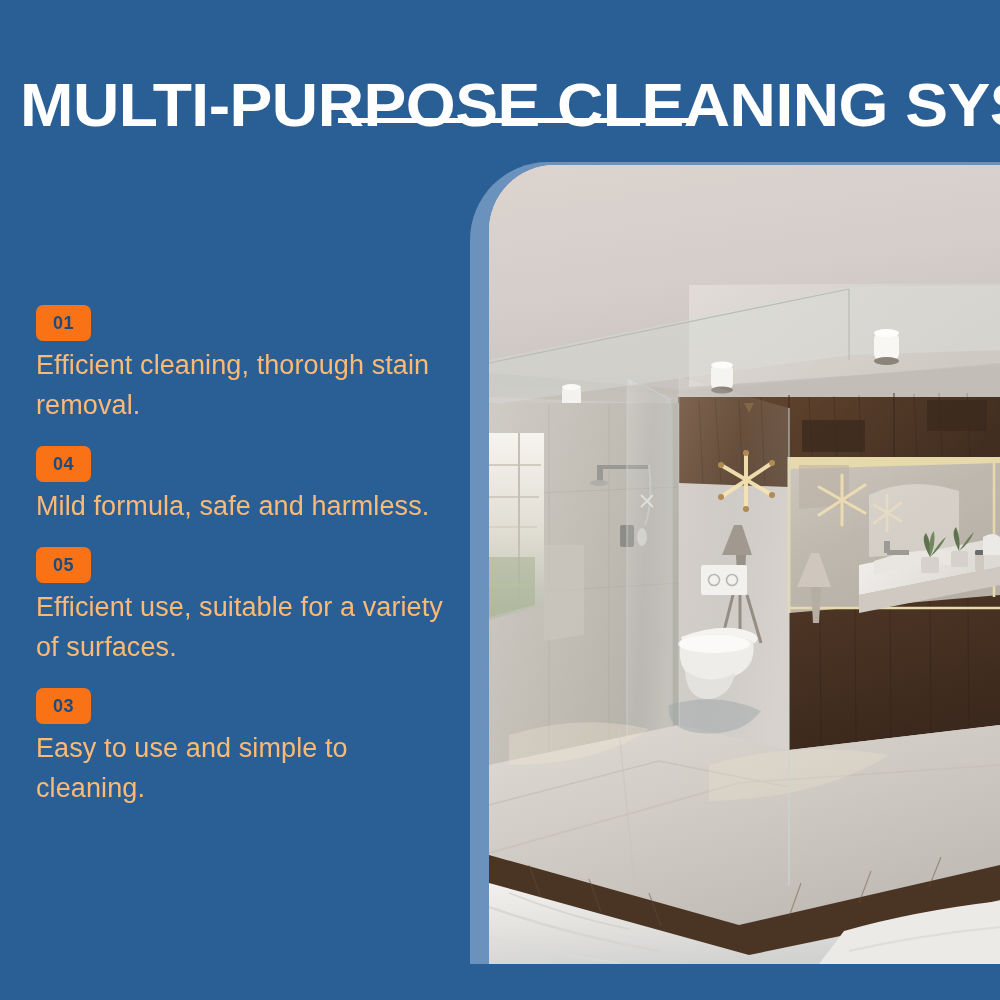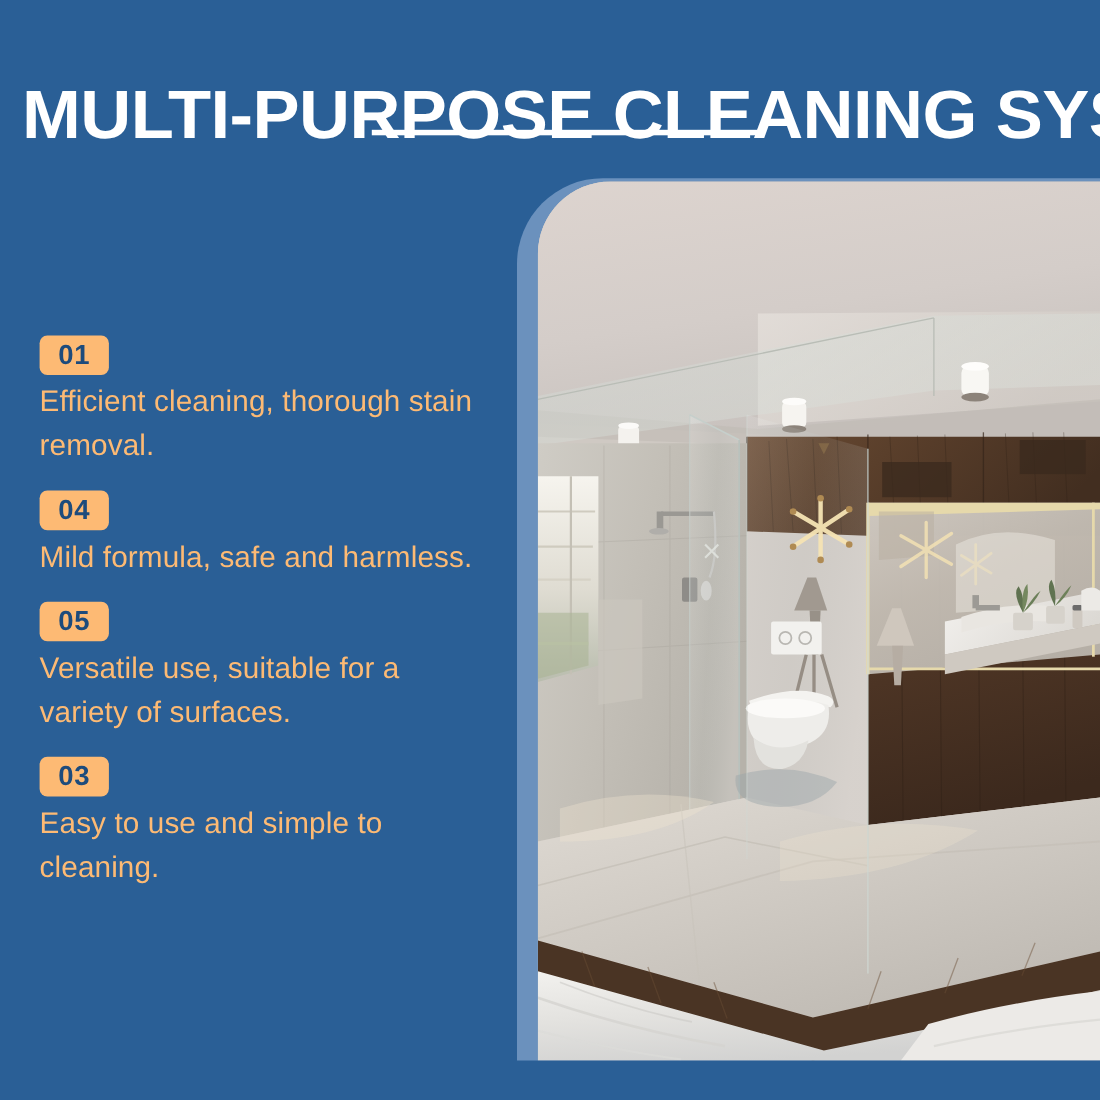--- a/index.html
+++ b/index.html
@@ -51,23 +51,23 @@
     position: absolute;
     left: 36px;
     top: 305px;
     width: 410px;
   }
   .feature {
     margin-bottom: 21px;
   }
   .badge {
     display: inline-block;
-    background: #fdba74;
+    background: #f97316;
     color: #1d4b7c;
-    font-size: 25px;
+    font-size: 18px;
     font-weight: 700;
     line-height: 34px;
     padding: 1px 17px 1px 17px;
     border-radius: 7px;
     letter-spacing: 0.5px;
   }
   .feature-text {
     color: #fdba74;
     font-size: 27px;
     line-height: 40px;
@@ -114,21 +114,21 @@
       <div class="feature-text">Efficient cleaning, thorough stain removal.</div>
     </div>
 
     <div class="feature">
       <div class="badge">04</div>
       <div class="feature-text">Mild formula, safe and harmless.</div>
     </div>
 
     <div class="feature">
       <div class="badge">05</div>
-      <div class="feature-text">Versatile use, suitable for a variety of surfaces.</div>
+      <div class="feature-text">Efficient use, suitable for a variety of surfaces.</div>
     </div>
 
     <div class="feature">
       <div class="badge">03</div>
       <div class="feature-text">Easy to use and simple to cleaning.</div>
     </div>
 
   </div>
 
   <div class="photo-frame">

